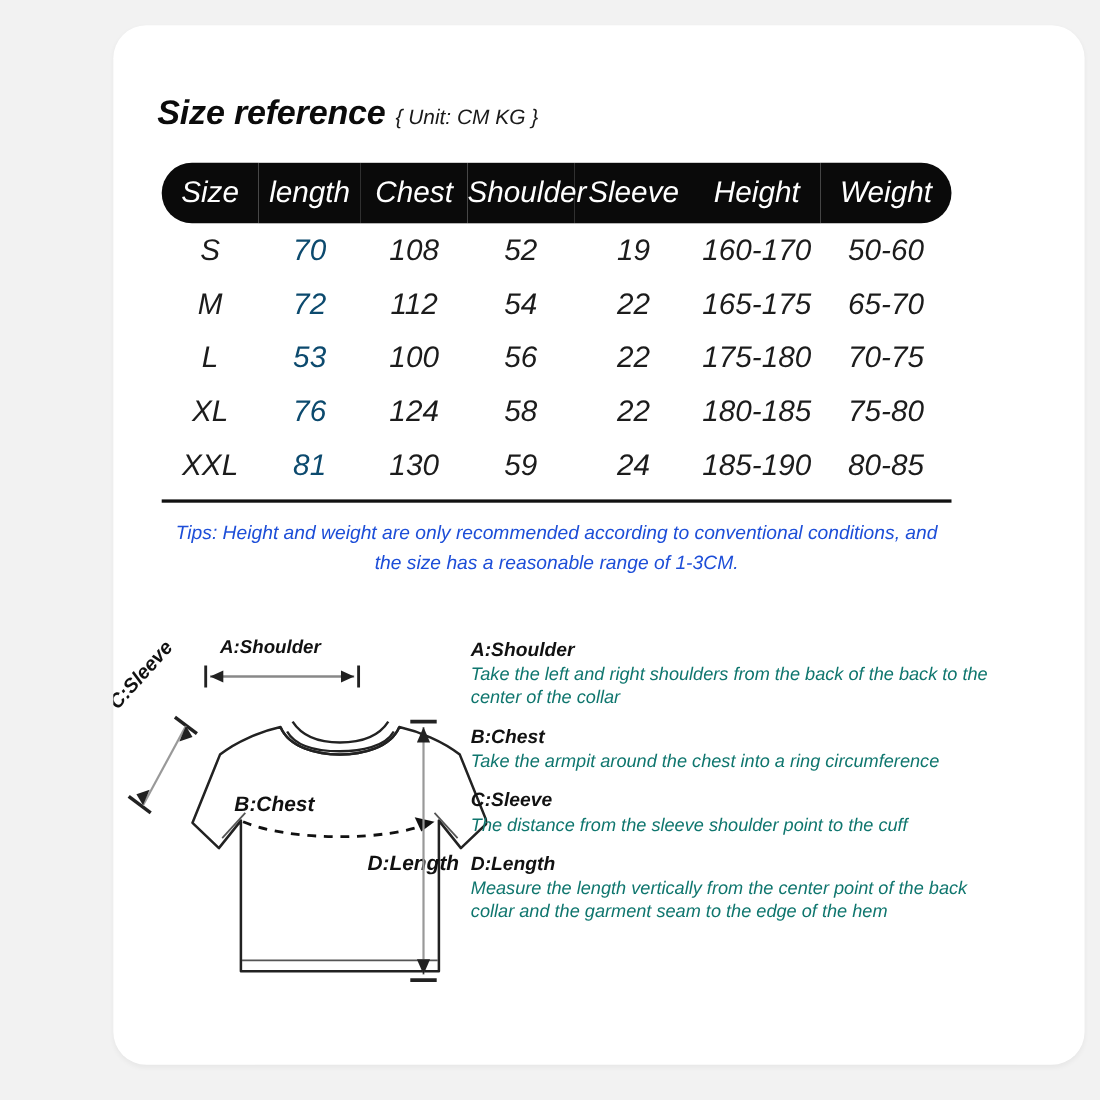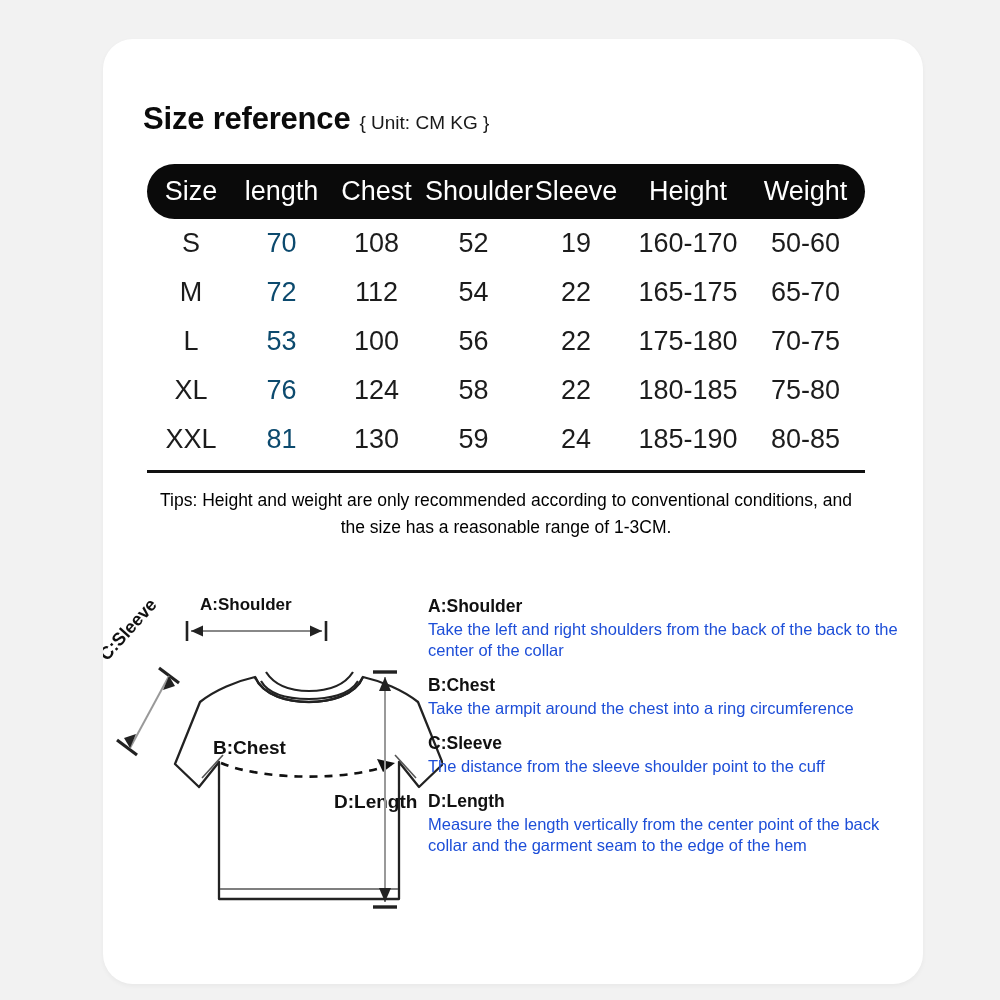--- a/index.html
+++ b/index.html
@@ -12,27 +12,28 @@
     height: 1000px;
     font-family: "Liberation Sans", sans-serif;
     position: relative;
     overflow: hidden;
   }
 
   
   #card {
     position: absolute;
     left: 103px;
-    top: 39px;
-    width: 820px;
+    top: 23px;
+    width: 883px;
     height: 945px;
     background: #ffffff;
     border-radius: 30px;
     box-shadow: 0 2px 5px rgba(0,0,0,0.045);
     overflow: hidden;
+    font-style: italic;
   }
 
   
   #title-row {
     position: absolute;
     left: 40px;
     top: 62px;
     display: flex;
     align-items: baseline;
   }
@@ -110,21 +111,21 @@
   }
 
   
   #tips {
     position: absolute;
     left: 44px;
     top: 448px;
     width: 718px;
     text-align: center;
     font-size: 17.5px;
-    color: #000000;
+    color: #1d4ed8;
     line-height: 27px;
   }
 
   
   #diagram {
     position: absolute;
     left: 0px;
     top: 520px;
     width: 340px;
     height: 360px;
@@ -137,21 +138,21 @@
   }
   .desc-block { margin-bottom: 14px; }
   .desc-title {
     font-size: 17.5px;
     font-weight: bold;
     color: #111111;
     margin-bottom: 2px;
   }
   .desc-body {
     font-size: 16.5px;
-    color: #1d4ed8;
+    color: #0f766e;
     line-height: 21px;
   }
 
   
   .dlabel {
     position: absolute;
     font-weight: bold;
     color: #111111;
     font-size: 17px;
     white-space: nowrap;

